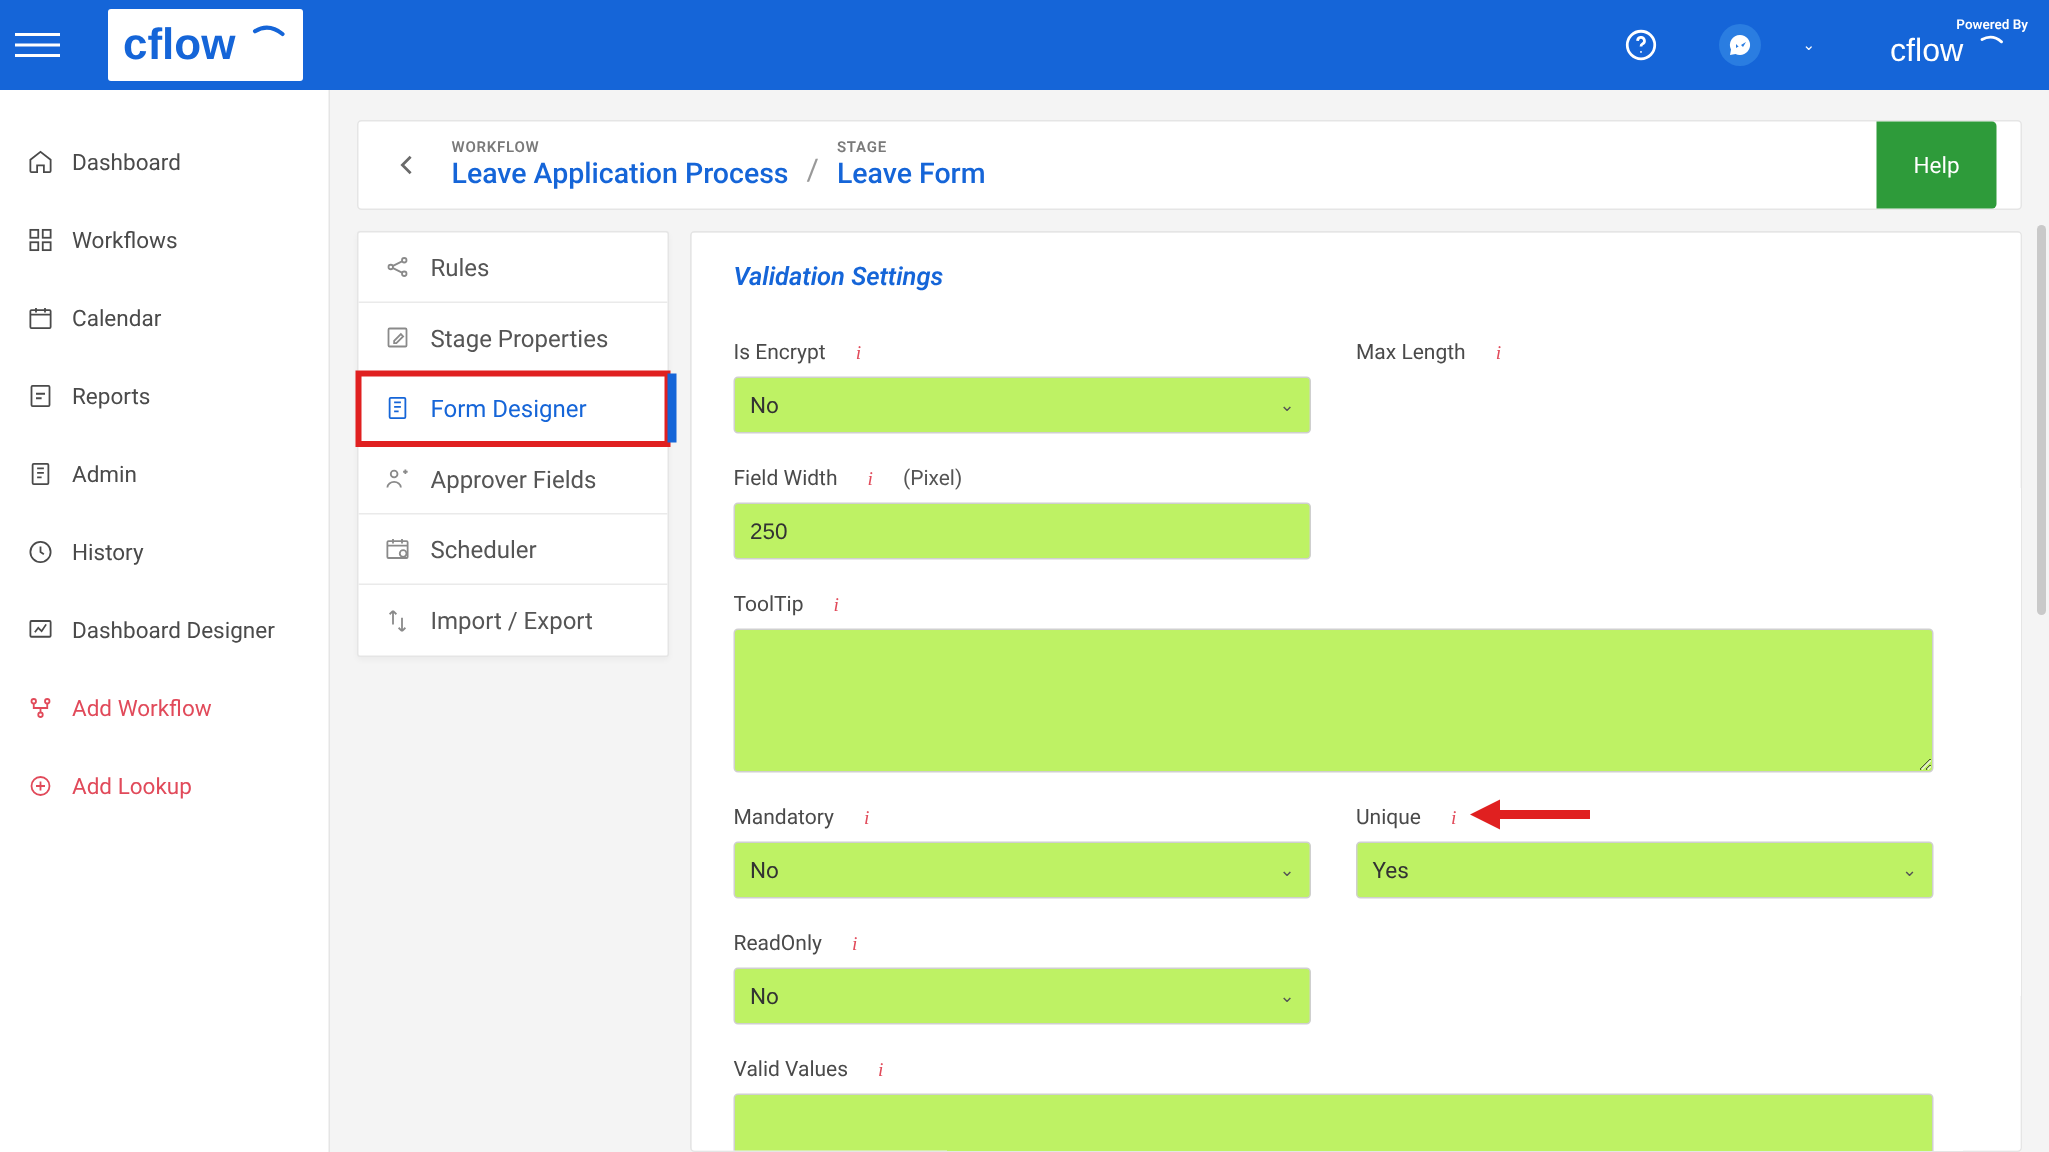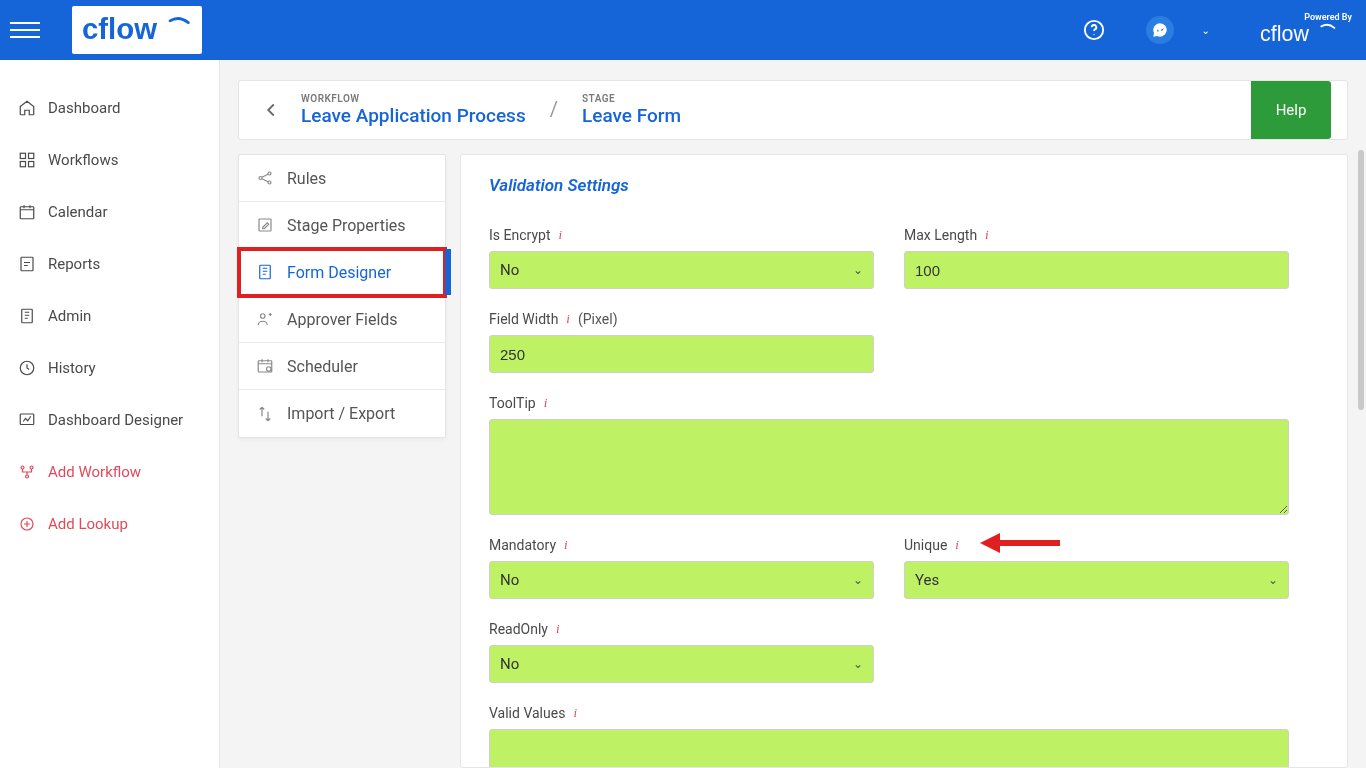--- a/index.html
+++ b/index.html
@@ -99,21 +99,21 @@
     height: 60px;
     min-height: 54px;
     display: flex; align-items: center;
     padding: 0 8px 0 18px;
     position: relative;
   }
   .back-arrow {
     width: 28px; height: 28px; display: inline-flex; align-items: center; justify-content: center;
     cursor: pointer; color: #6a6a6a; margin-right: 16px;
   }
-  .crumbs { display: flex; align-items: center; gap: 24px; }
+  .crumbs { display: flex; align-items: flex-end; gap: 12px; }
   .crumb-col .eyebrow { font-size: 10px; letter-spacing: 0.5px; color: #7a7a7a; font-weight: 600; }
   .crumb-col .val { font-size: 19px; color: #1565d8; font-weight: 500; }
   .crumb-sep { font-size: 20px; color: #999; padding-bottom: 2px; }
   .help-btn {
     position: absolute; right: 16px; top: 0; bottom: 0;
     background: #2e9b3a; color: #fff;
     width: 80px; display: flex; align-items: center; justify-content: center;
     font-size: 15px; cursor: pointer;
     border-radius: 0 3px 3px 0;
     margin-left: 20px;
@@ -179,21 +179,21 @@
   }
   .form-grid {
     display: grid;
     grid-template-columns: 1fr 1fr;
     gap: 22px 30px;
     max-width: 800px;
     position: relative;
   }
   .field { display: flex; flex-direction: column; }
   .field.span2 { grid-column: 1 / 3; }
-  .flabel { font-size: 14px; color: #4a4a4a; display: flex; align-items: center; gap: 8px; margin-bottom: 8px; }
+  .flabel { font-size: 14px; color: #4a4a4a; display: flex; align-items: center; gap: 20px; margin-bottom: 8px; }
   .info-i {
     font-family: Georgia, serif;
     font-style: italic;
     color: #e14a5a;
     font-size: 13px;
     cursor: help;
   }
   .suffix { color: #555; }
   .input, .select, .textarea {
     width: 100%;
@@ -452,21 +452,20 @@
               <span>No</span>
               <span class="caret">⌄</span>
             </div>
           </div>
 
           <div class="field">
             <div class="flabel">
               <span>Max Length</span>
               <span class="info-i">i</span>
             </div>
-            <input class="input" value="100" style="">
           </div>
 
           <div class="field">
             <div class="flabel">
               <span>Field Width</span>
               <span class="info-i">i</span>
               <span class="suffix">(Pixel)</span>
             </div>
             <input class="input" value="250" style="">
           </div>

